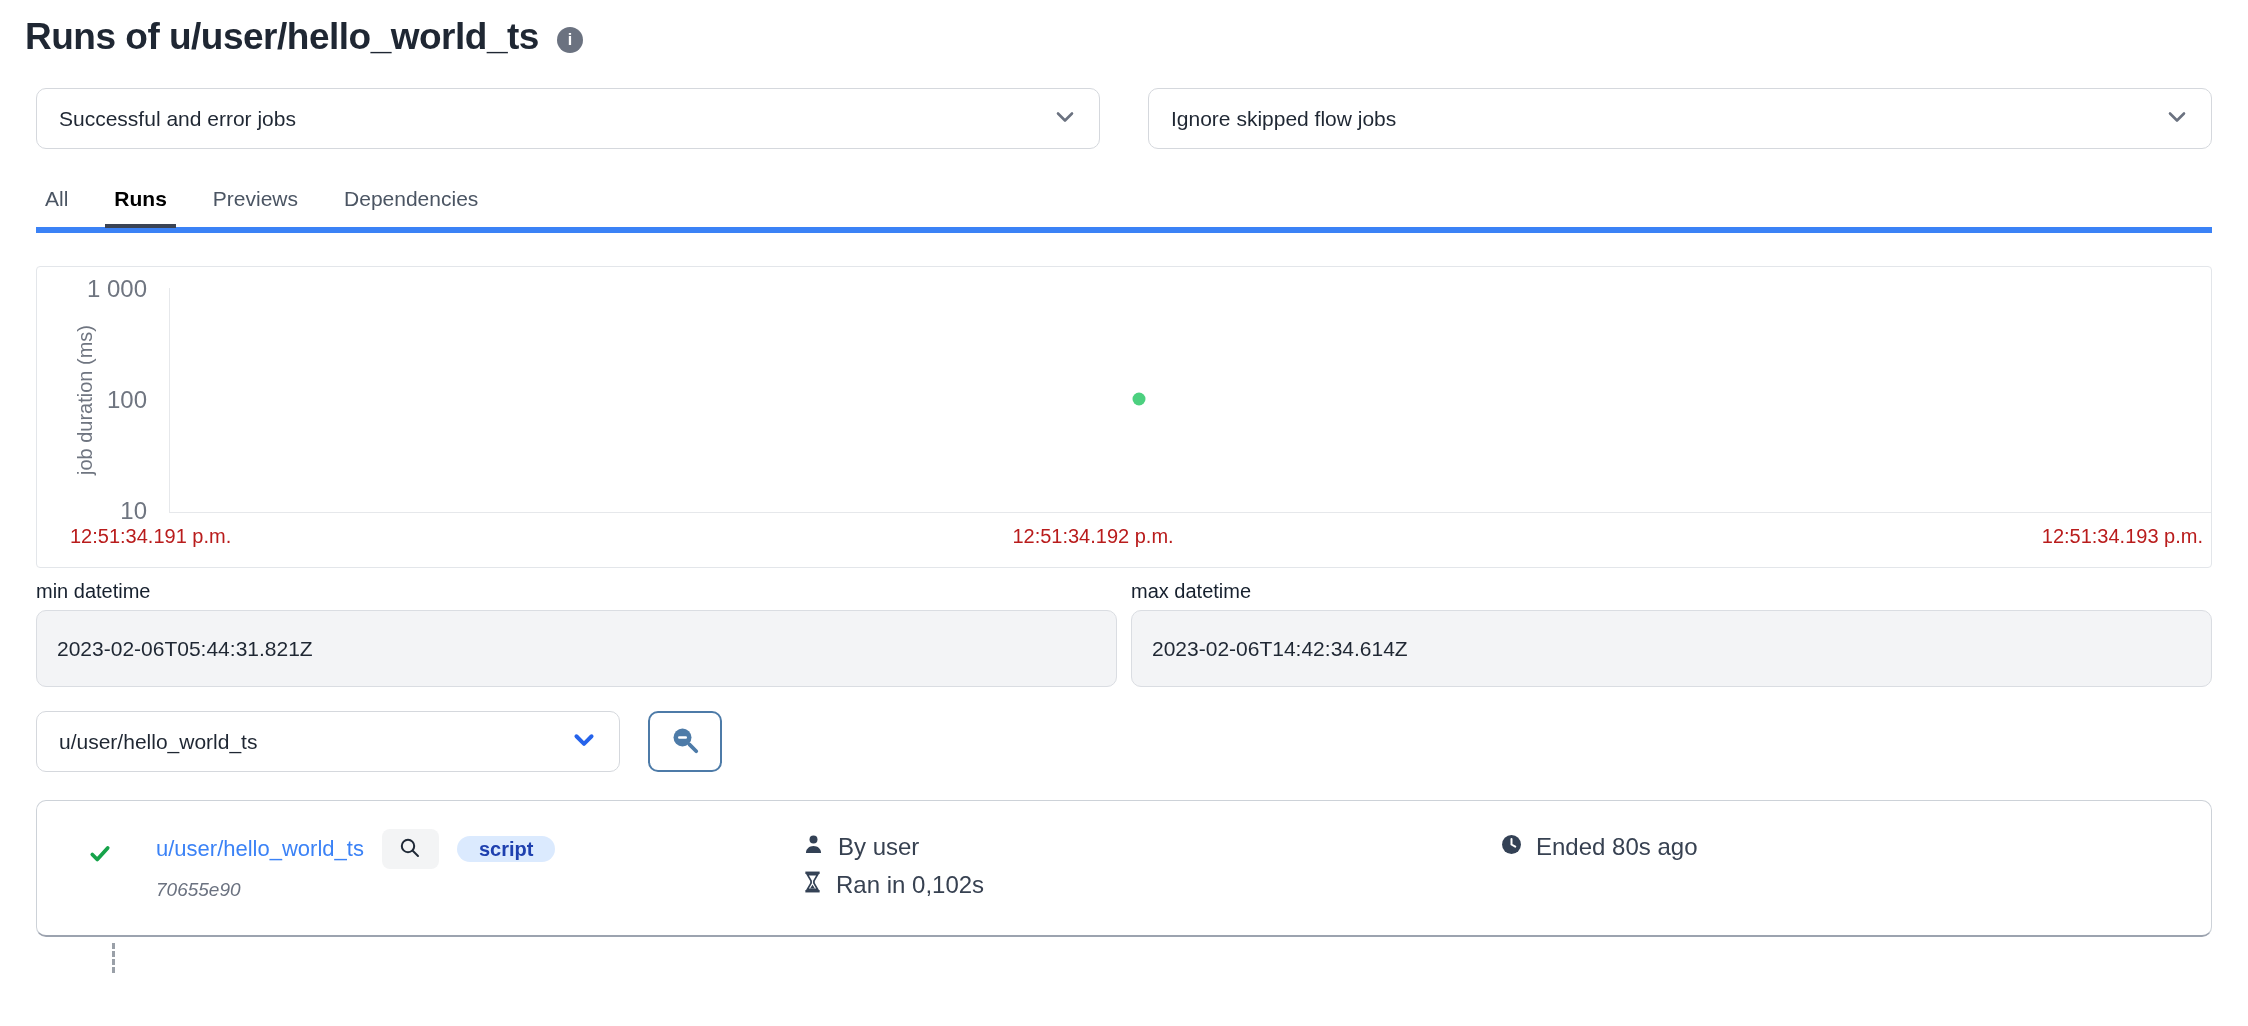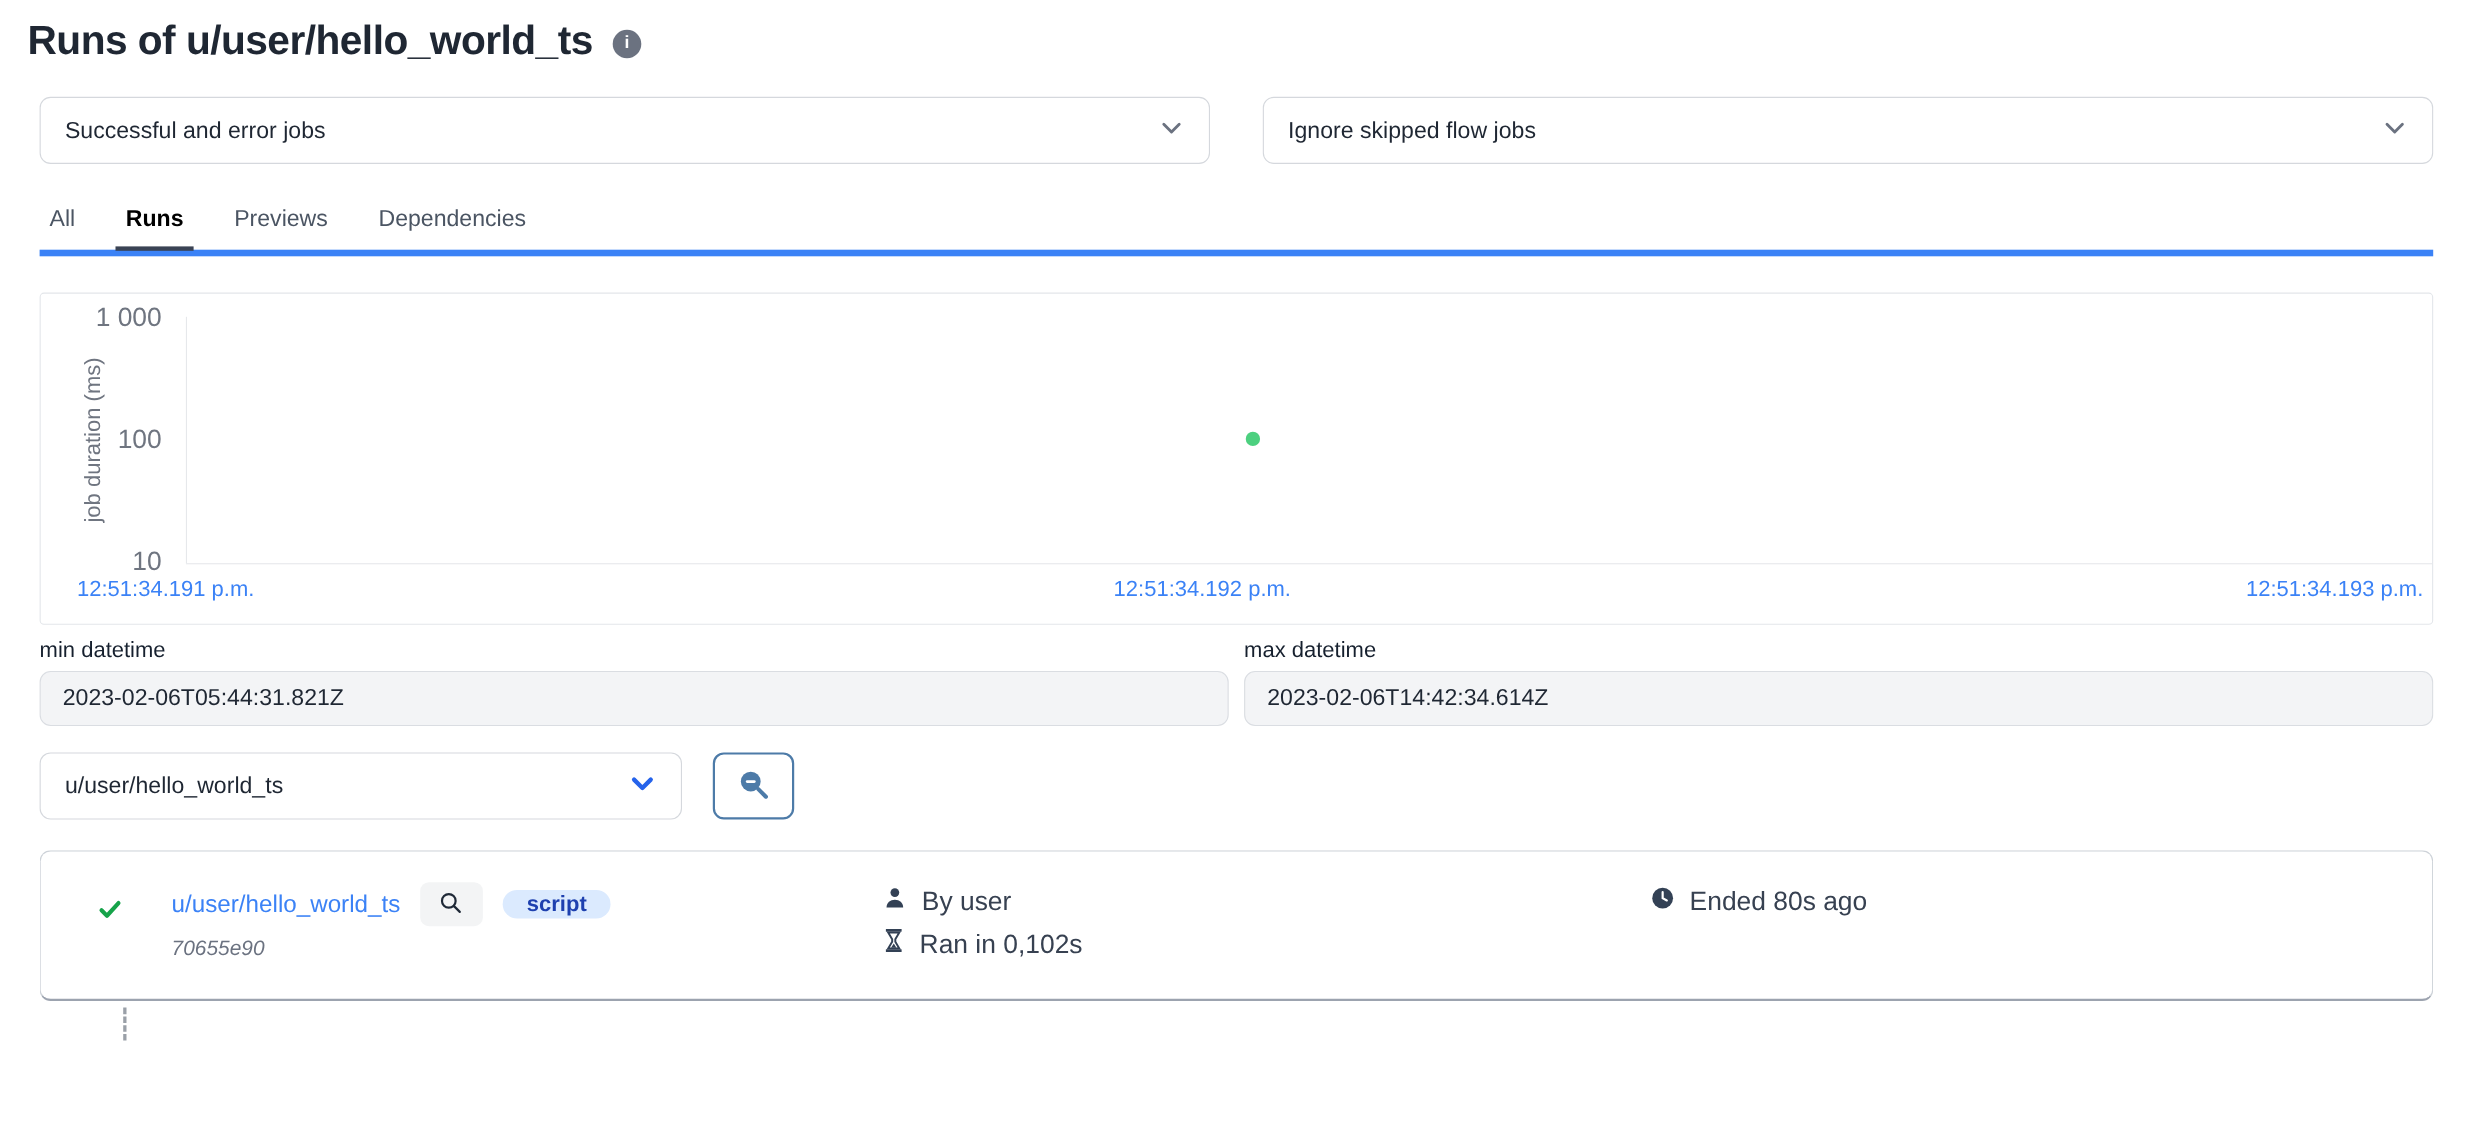--- a/index.html
+++ b/index.html
@@ -41,33 +41,33 @@
     border: 1px solid #e3e6ea; border-radius: 4px; position: relative;
   }
   .ylab {
     position: absolute; left: 48px; top: 133px; transform: translate(-50%,-50%) rotate(-90deg);
     font-size: 20px; color: #6f7580; white-space: nowrap;
   }
   .ytick { position: absolute; width: 110px; text-align: right; font-size: 24px; color: #6f7580; line-height: 24px; }
   .ytick.t0 { top: 10px; } .ytick.t1 { top: 121px; } .ytick.t2 { top: 232px; }
   .axis-v { position: absolute; left: 132px; top: 21px; width: 1px; height: 224px; background: #e6e8eb; }
   .axis-h { position: absolute; left: 132px; top: 245px; right: 0; height: 1px; background: #e6e8eb; }
-  .xtick { position: absolute; top: 258px; font-size: 20px; color: #3b82f6; white-space: nowrap; }
+  .xtick { position: absolute; top: 258px; font-size: 20px; color: #b91c1c; white-space: nowrap; }
   .xtick.l { left: 33px; } .xtick.c { left: 1056px; transform: translateX(-50%); } .xtick.r { right: 8px; }
   .dot {
     position: absolute; width: 13px; height: 13px; border-radius: 50%;
     transform: translate(-50%,-50%); cursor: pointer;
   }
 
   
   .dt-row { display: flex; gap: 14px; margin: 12px 36px 0 36px; }
   .dt-field { flex: 1; }
   .dt-field label { display: block; font-size: 20px; color: #16202e; margin-bottom: 7px; }
   .dt-field input {
-    width: 100%; height: 50px; background: #f3f4f6; border: 1px solid #dadde2; border-radius: 10px;
+    width: 100%; height: 77px; background: #f3f4f6; border: 1px solid #dadde2; border-radius: 10px;
     padding: 0 20px; font-size: 21px; color: #1f2733; font-family: "Liberation Sans", sans-serif;
   }
 
   
   .path-row { display: flex; align-items: center; gap: 28px; margin: 24px 0 0 36px; }
   .path-select {
     width: 584px; height: 61px; background: #fff; border: 1px solid #d5d8dd; border-radius: 10px;
     display: flex; align-items: center; padding: 0 58px 0 22px; font-size: 21px; color: #1f2733;
     position: relative; cursor: pointer;
   }

